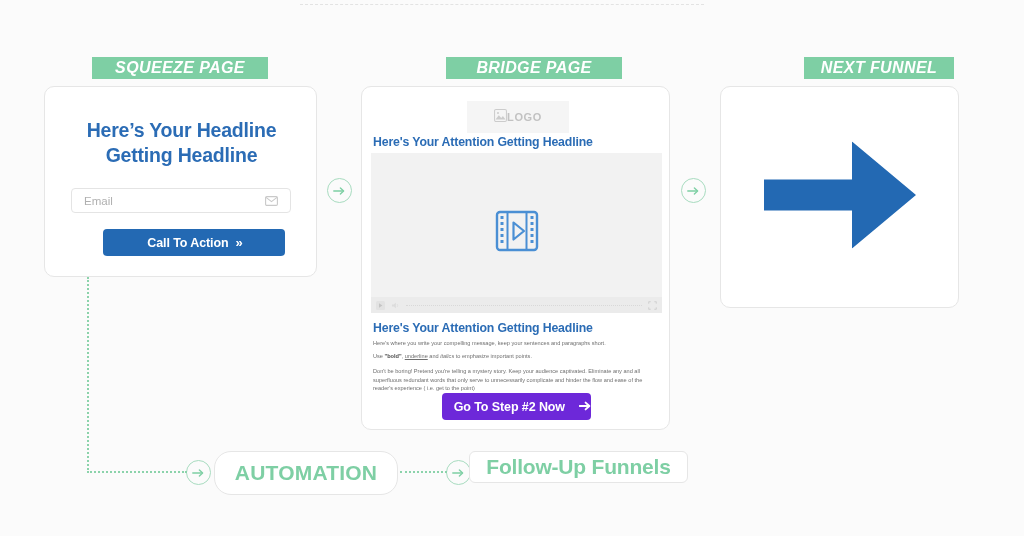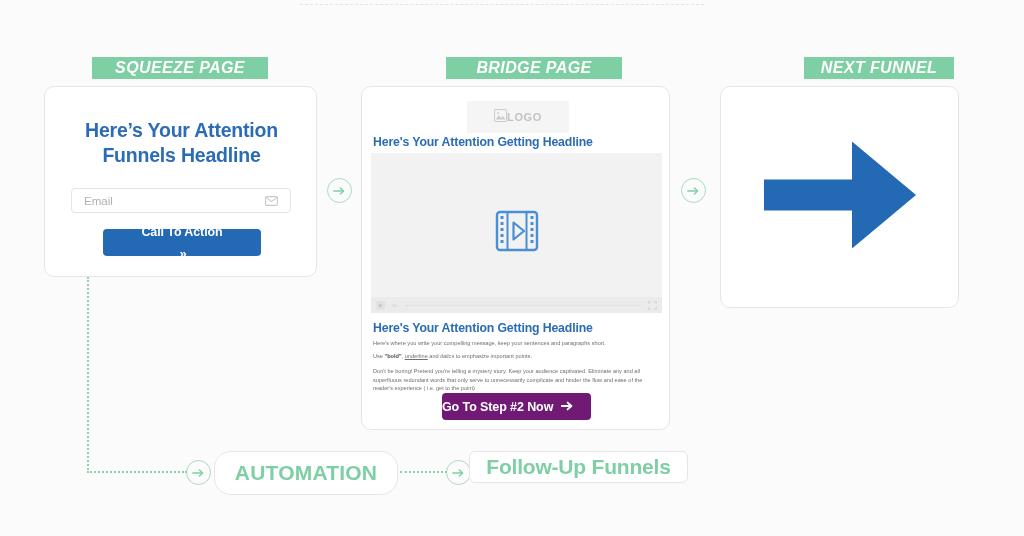--- a/index.html
+++ b/index.html
@@ -97,33 +97,32 @@
   }
   .sq-input .mail-ico {
     color: #c9c9c9;
     display: flex;
     align-items: center;
   }
   .sq-cta {
     position: absolute;
     left: 58px;
     top: 142px;
-    width: 158px;
+    width: 182px;
     height: 27px;
     background: #2369b3;
     border-radius: 4px;
     color: #ffffff;
     font-size: 12.5px;
     font-weight: bold;
     display: flex;
     align-items: center;
     justify-content: center;
     gap: 7px;
     letter-spacing: -0.1px;
-    flex-direction: column;
   }
   .chev { font-size: 13px; font-weight: bold; letter-spacing: -2px; }
 
   
   .bp-logo {
     position: absolute;
     left: 105px;
     top: 14px;
     width: 102px;
     height: 32px;
@@ -200,29 +199,29 @@
   #bp-p3 { top: 280px; }
   .bp-body b { color: #4a4a4a; }
   .bp-body u { text-decoration: underline; }
   .bp-body i { font-style: italic; }
   .bp-cta {
     position: absolute;
     left: 80px;
     top: 306px;
     width: 149px;
     height: 27px;
-    background: #701a75;
+    background: #6d28d9;
     border-radius: 4px;
     color: #ffffff;
     font-size: 12.5px;
     font-weight: bold;
     display: flex;
     align-items: center;
-    justify-content: flex-start;
-    gap: 8px;
+    justify-content: flex-end;
+    gap: 14px;
     letter-spacing: -0.1px;
   }
 
   
   .big-arrow {
     position: absolute;
     left: 50%;
     top: 50%;
     transform: translate(-50%, -50%);
   }
@@ -299,21 +298,21 @@
 
 <div class="stage">
 
   <div class="top-divider"></div>
 
   <div class="sec-label" id="label-squeeze">SQUEEZE PAGE</div>
   <div class="sec-label" id="label-bridge">BRIDGE PAGE</div>
   <div class="sec-label" id="label-next">NEXT FUNNEL</div>
 
   <div class="card" id="card-squeeze">
-    <div class="sq-headline">Here’s Your Attention Funnels Headline</div>
+    <div class="sq-headline">Here’s Your Headline Getting Headline</div>
 
     <div class="sq-input">
       <span class="ph">Email</span>
       <span class="mail-ico">
         <svg width="13" height="10" viewBox="0 0 13 10">
           <rect x="0.6" y="0.6" width="11.8" height="8.8" rx="1.2" fill="none" stroke="#c9c9c9" stroke-width="1.1"></rect>
           <path d="M1 1.4 L6.5 5.6 L12 1.4" fill="none" stroke="#c9c9c9" stroke-width="1.1"></path>
         </svg>
       </span>
     </div>

